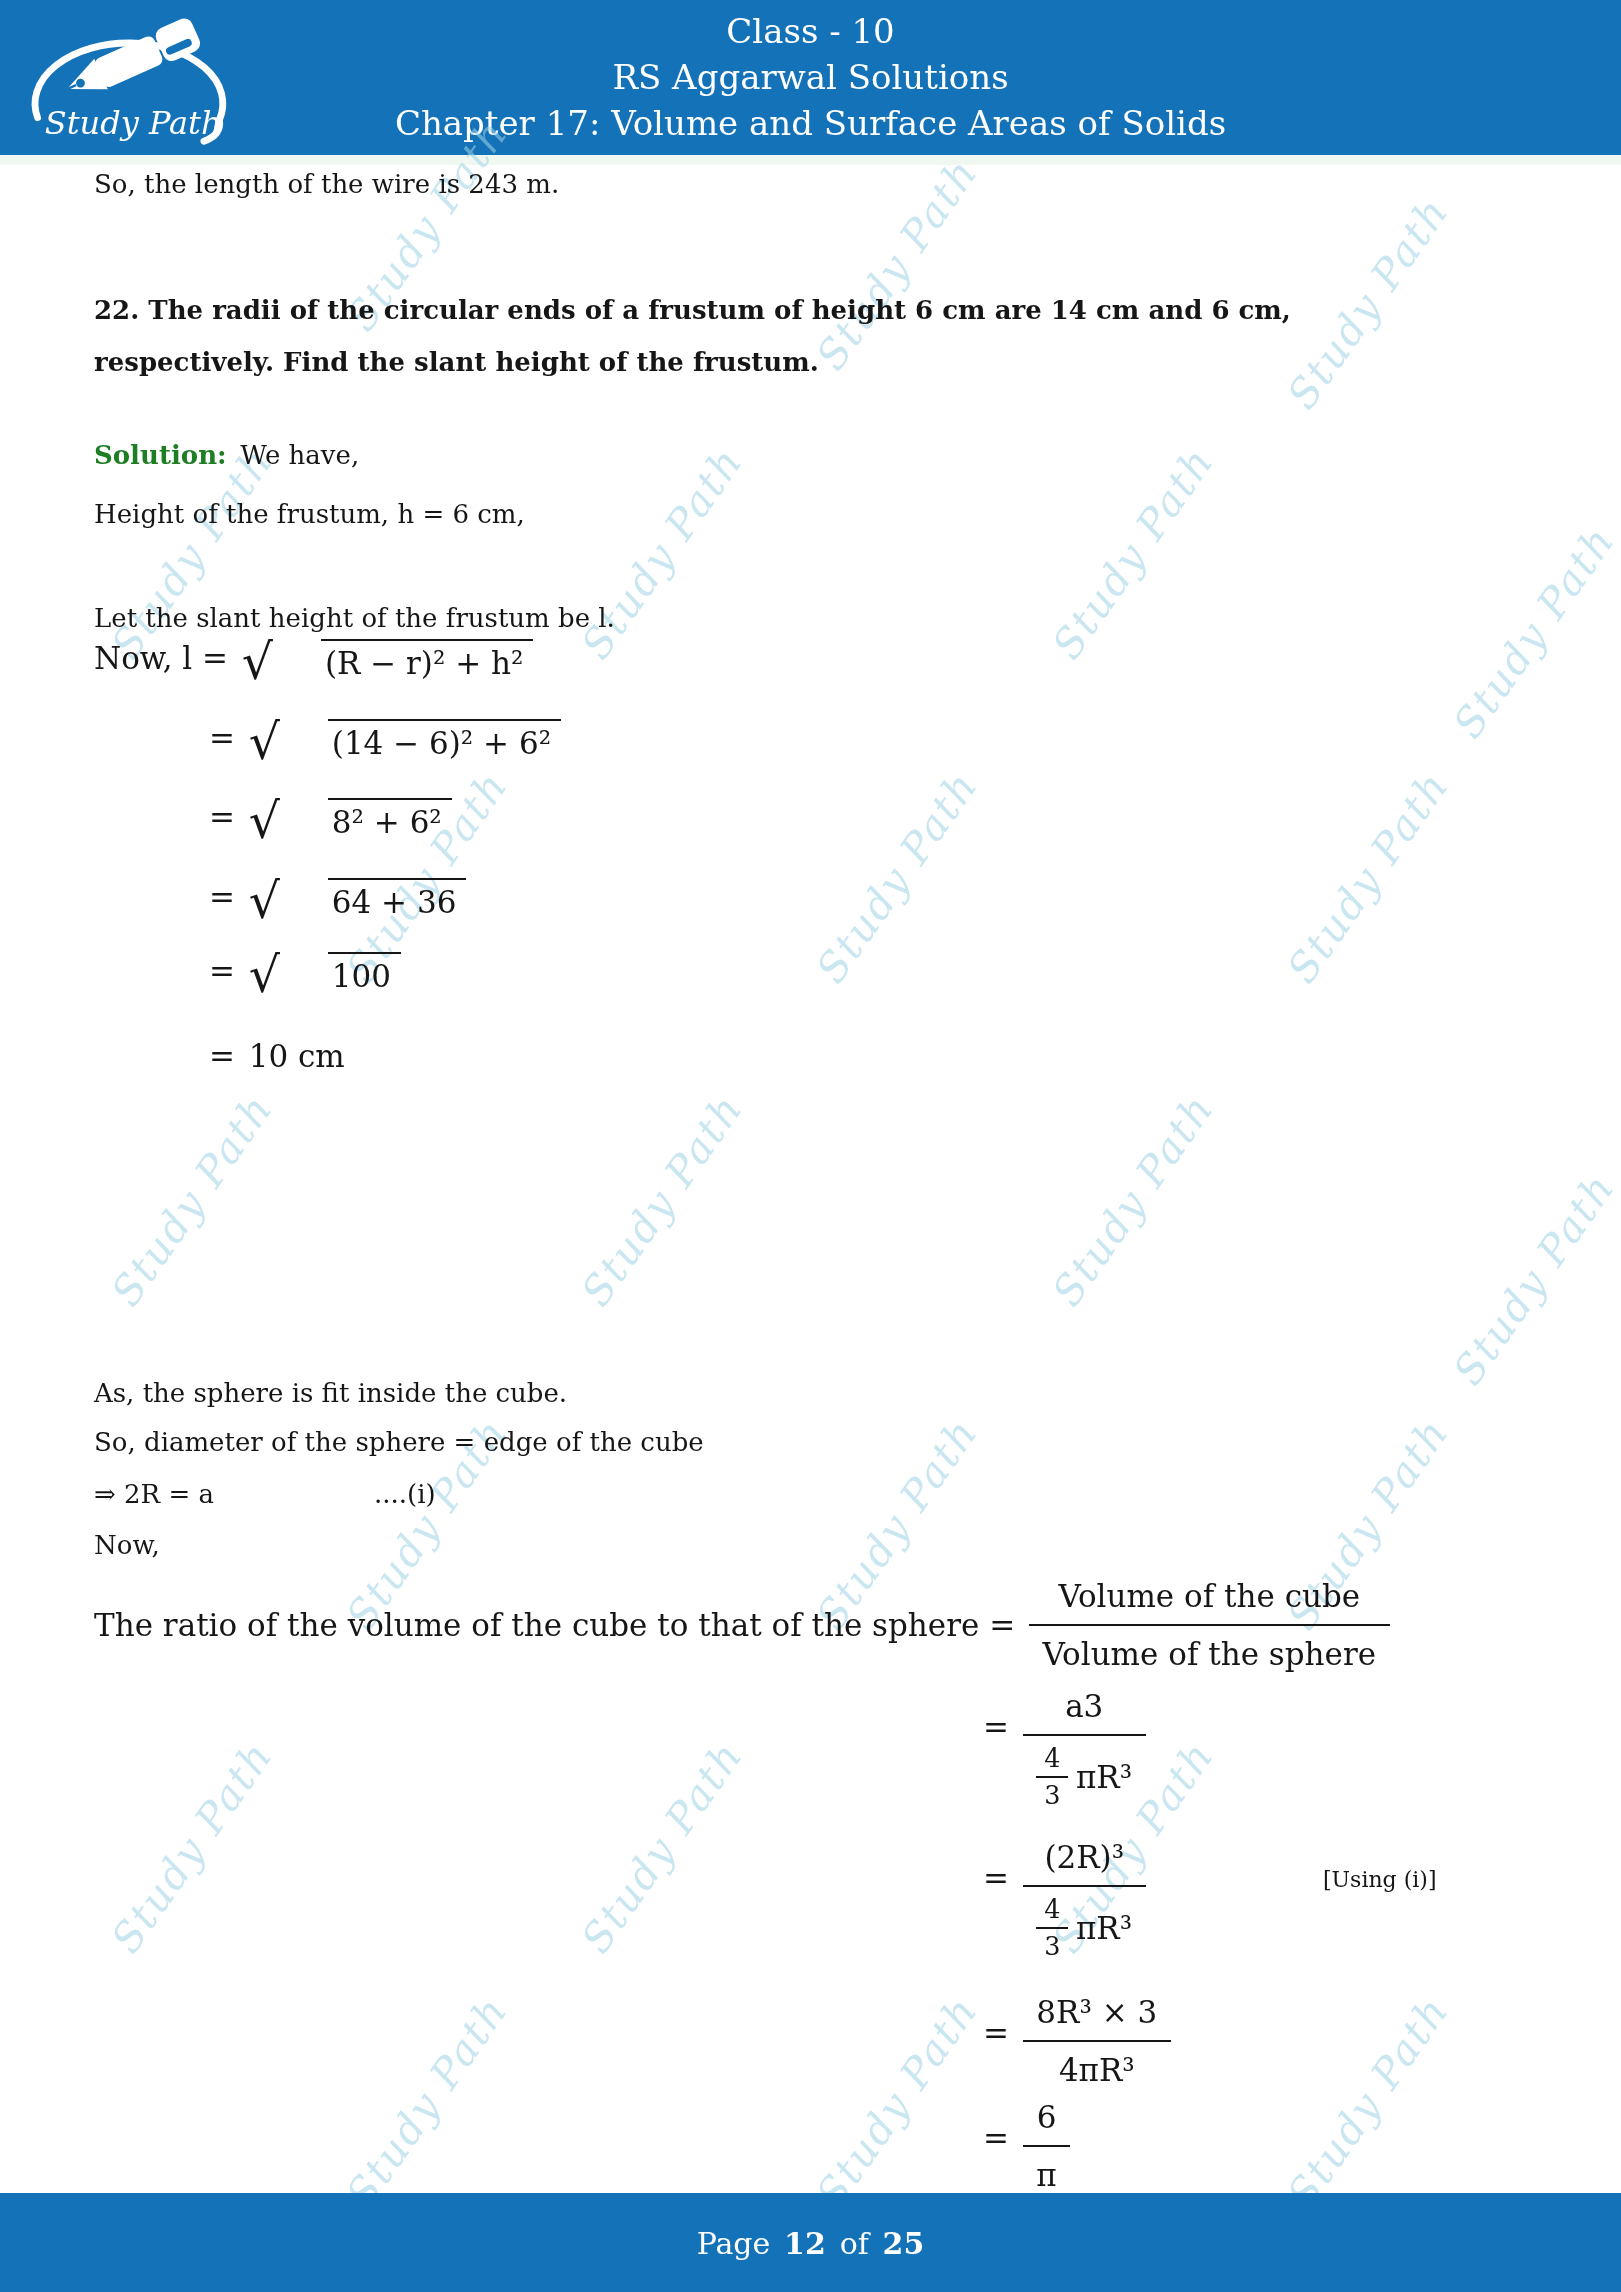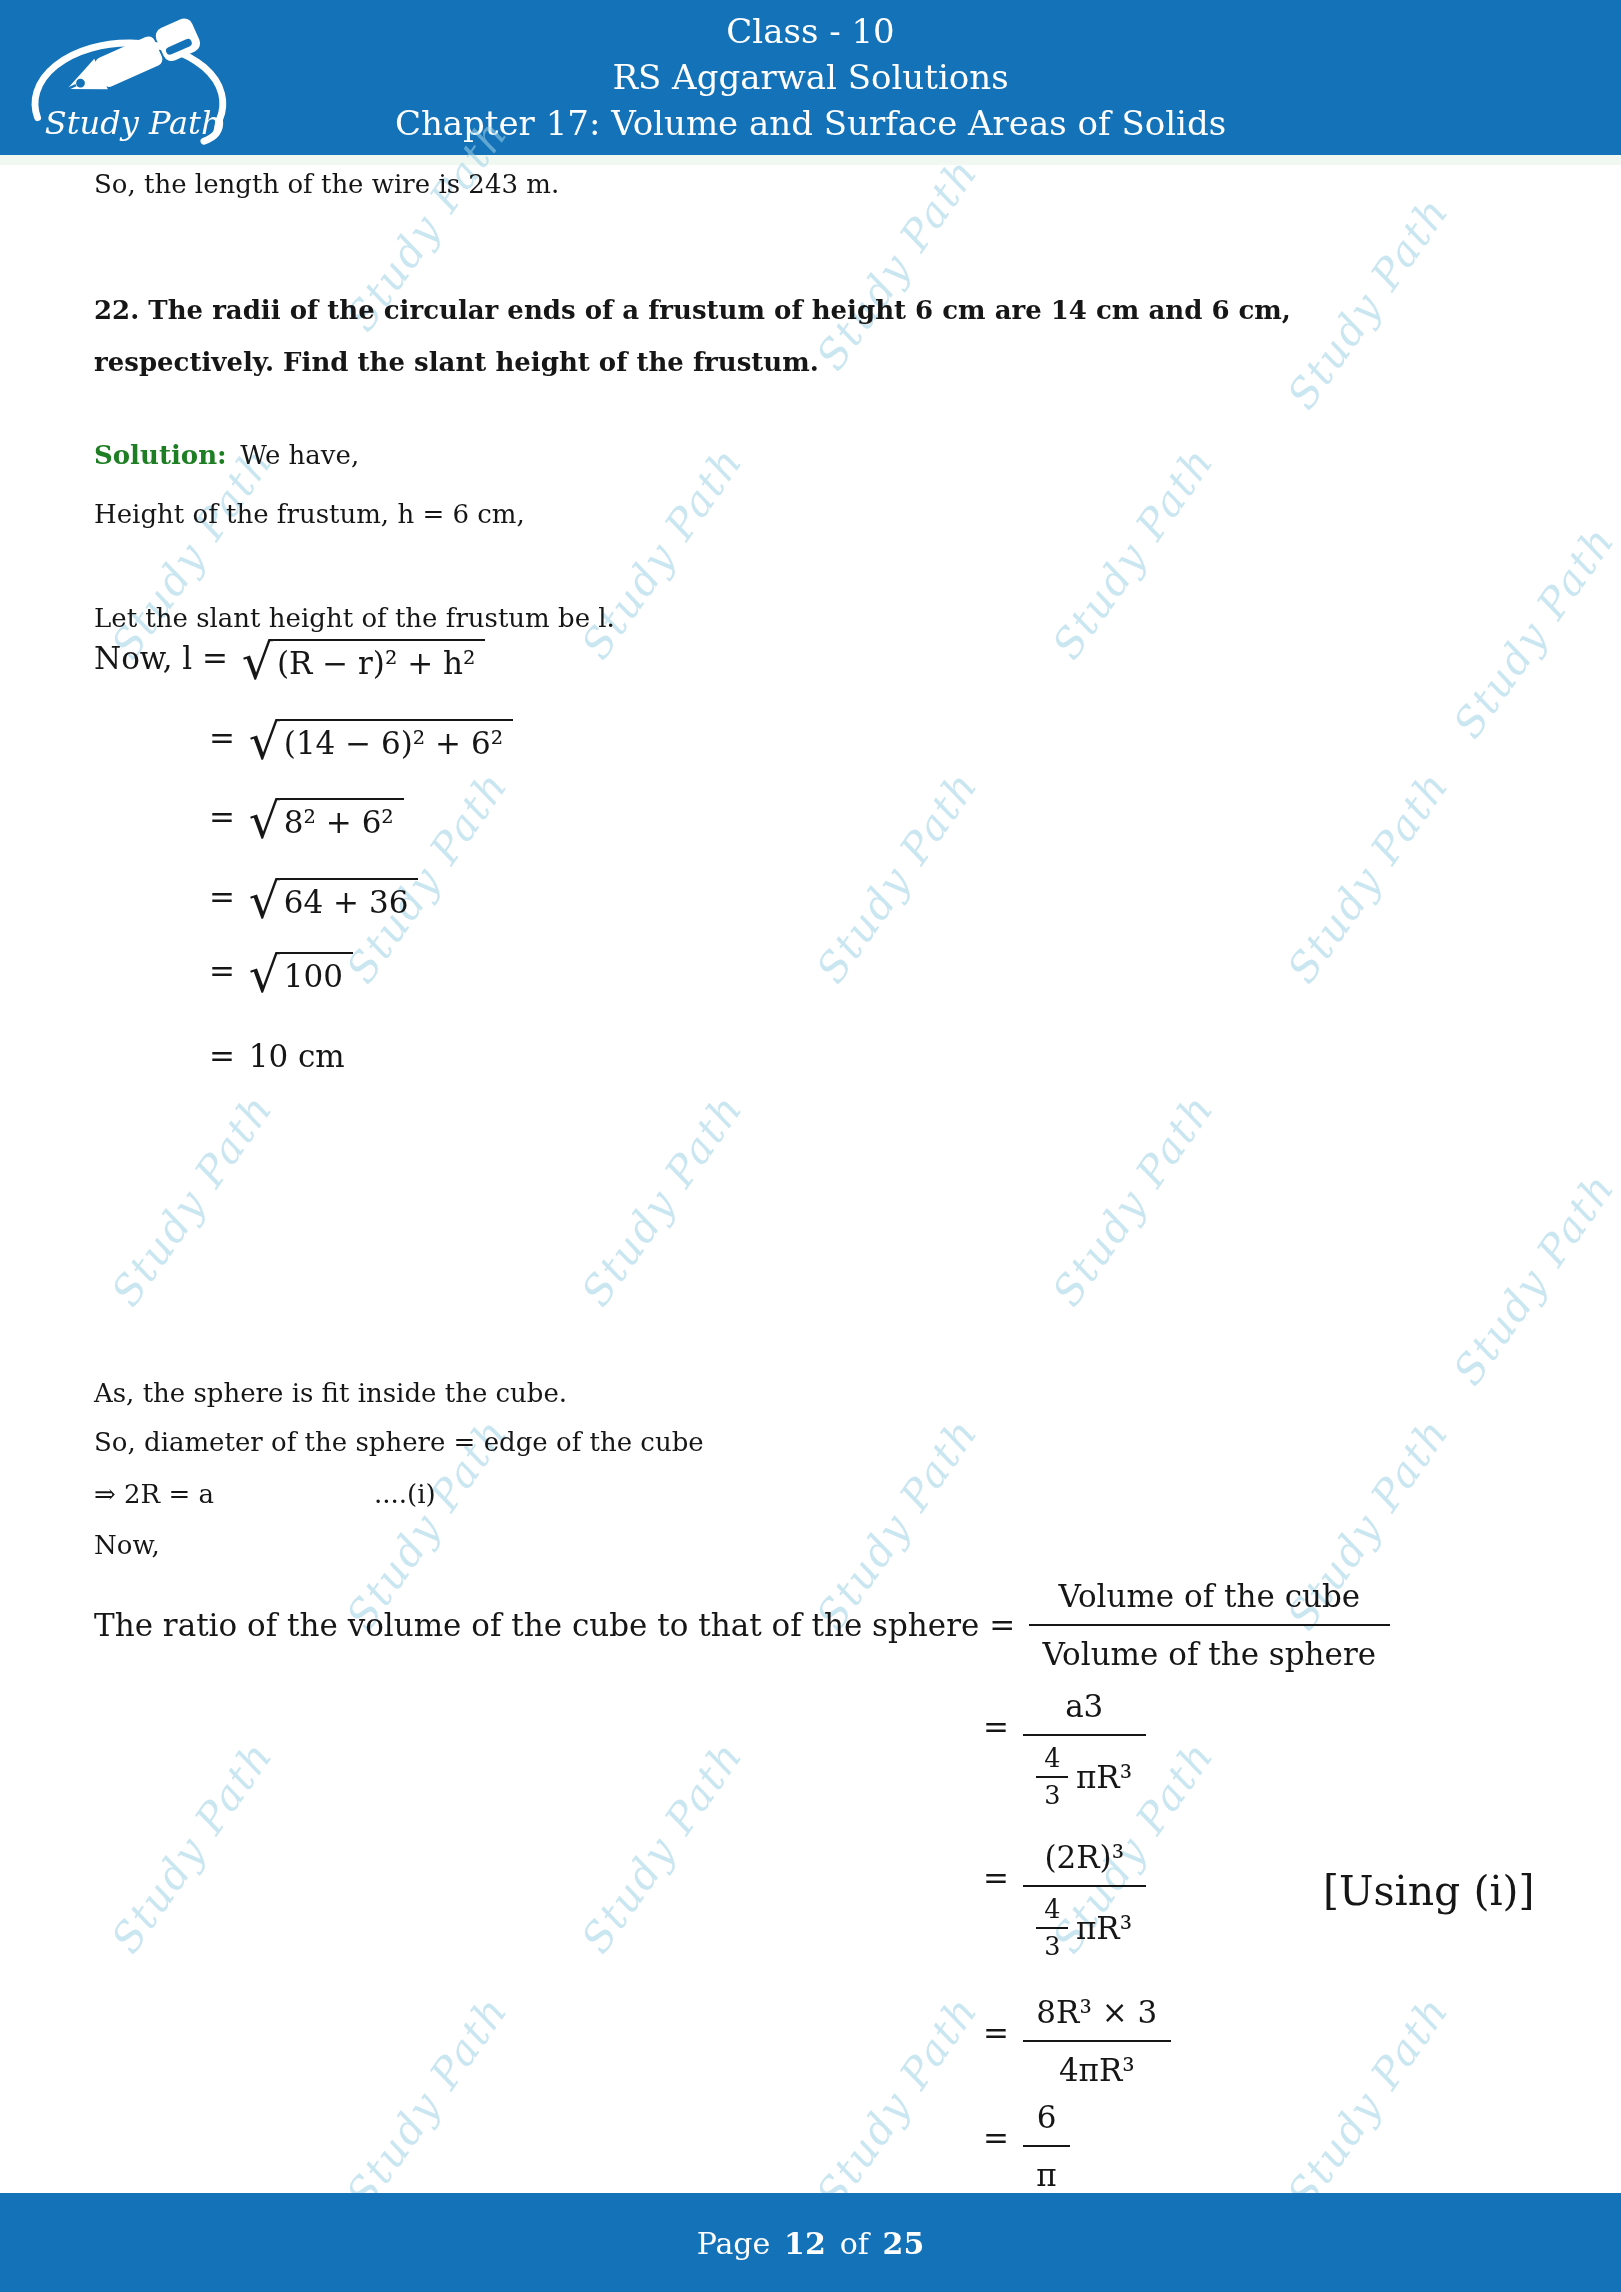--- a/index.html
+++ b/index.html
@@ -27,28 +27,28 @@
   .bold{font-weight:bold;}
   .sol{color:#1e7e24;font-weight:bold;margin-right:13.7px;}
 
   
   .eqrow{position:absolute;display:flex;gap:13.7px;font-size:31px;line-height:39px;white-space:nowrap;}
   .eqrow.topalign{align-items:flex-start;}
   .eqrow.midalign{align-items:center;}
   .raise{margin-top:23.5px;}
   .sqrt{display:inline-flex;align-items:flex-end;}
   .rad{font-size:49px;line-height:0.82;}
-  .rc{border-top:2.9px solid #161616;padding:2px 9.8px 0 3.9px;line-height:1.3;}
+  .rc{border-top:2.9px solid #161616;padding:2px 9.8px 0 3.9px;line-height:1.3;margin-left:48px;}
   .frac{display:inline-flex;flex-direction:column;text-align:center;line-height:1.3;}
   .frac .fn{border-bottom:2.9px solid #161616;padding:2px 13.7px 7.8px;}
   .frac .fd{padding:7.8px 13.7px 2px;display:flex;align-items:center;justify-content:center;}
   .sfrac{display:inline-flex;flex-direction:column;font-size:25.5px;line-height:1.15;margin-right:7.8px;text-align:center;}
   .sfrac .sn{border-bottom:2.5px solid #161616;padding:0 7.8px 2.9px;}
   .sfrac .sd{padding-top:2.9px;}
-  .note{position:absolute;font-size:41px;white-space:nowrap;}
+  .note{position:absolute;font-size:22px;white-space:nowrap;}
 
   
   .wm{position:absolute;color:#9fd3e6;opacity:0.55;font-style:italic;font-size:41px;
       transform:rotate(-55deg);letter-spacing:2px;white-space:nowrap;pointer-events:none;}
 </style>
 </head>
 <body>
 
 <div id="page">
 

